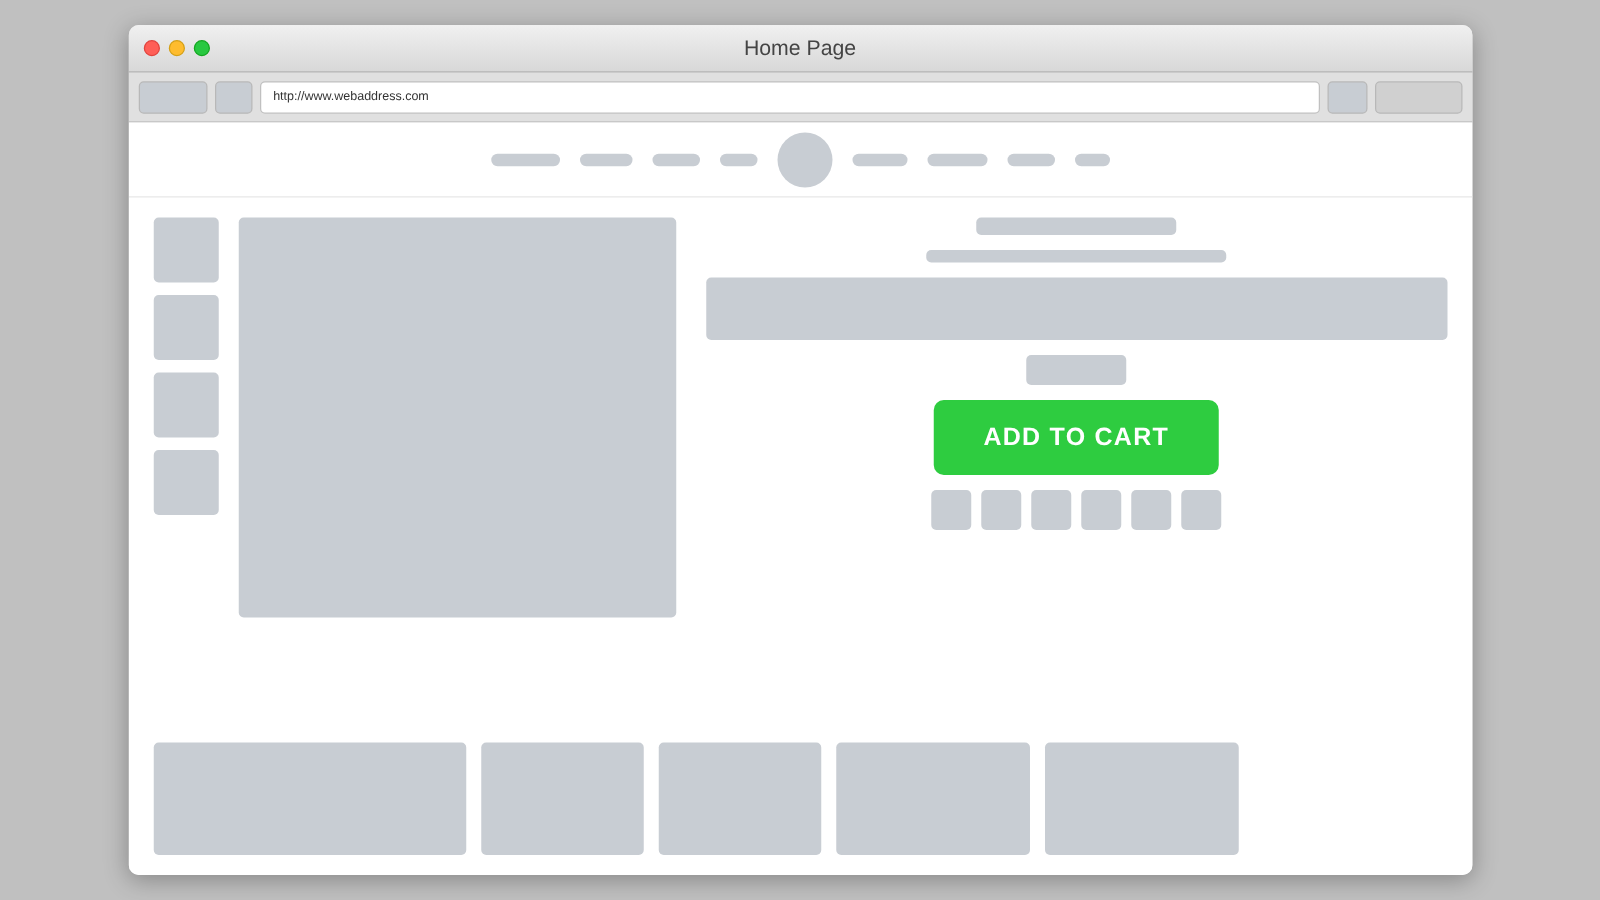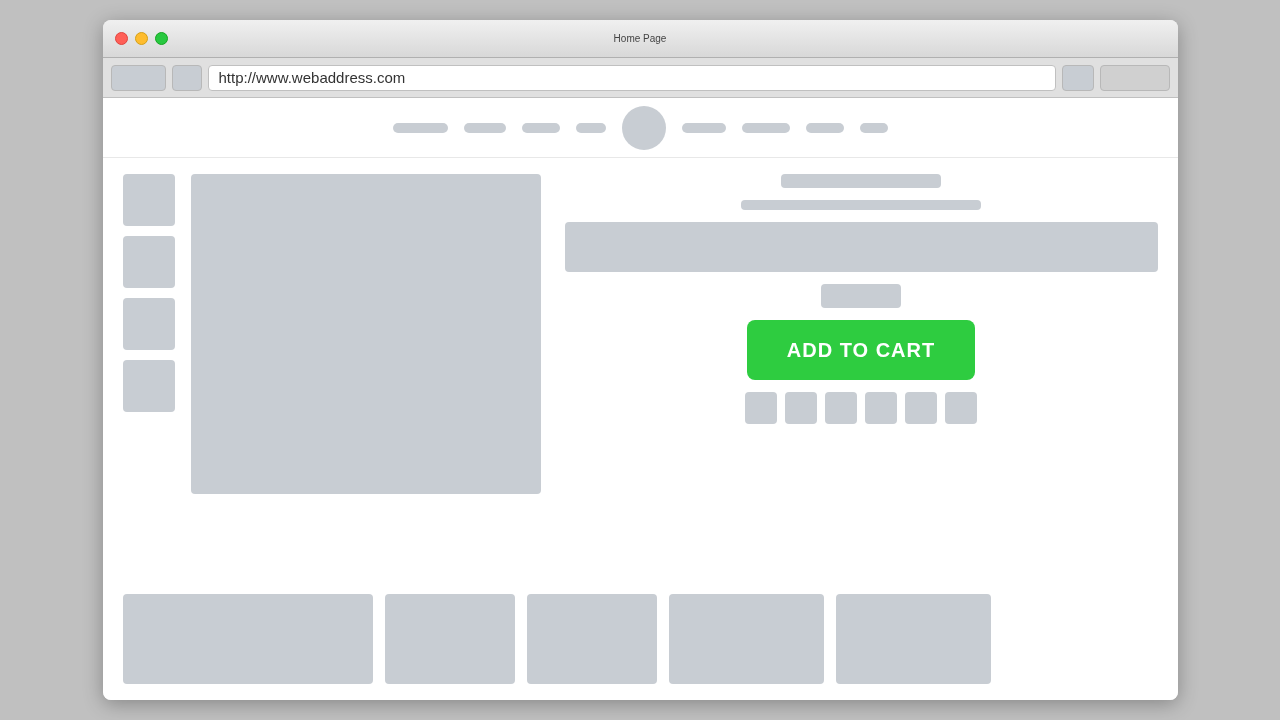--- a/index.html
+++ b/index.html
@@ -40,21 +40,21 @@
       height: 13px;
       border-radius: 50%;
     }
     .tl-red { background: #ff5f57; border: 1px solid #e0443e; }
     .tl-yellow { background: #febc2e; border: 1px solid #d4a017; }
     .tl-green { background: #28c840; border: 1px solid #14a620; }
     .title-bar-title {
       position: absolute;
       left: 50%;
       transform: translateX(-50%);
-      font-size: 10px;
+      font-size: 17px;
       color: #444;
       font-weight: 500;
     }
     .nav-bar {
       background: #e0e0e0;
       height: 40px;
       display: flex;
       align-items: center;
       padding: 0 8px;
       gap: 6px;
@@ -74,21 +74,21 @@
       border-radius: 4px;
       border: 1px solid #b8b8b8;
     }
     .address-bar {
       flex: 1;
       height: 26px;
       background: white;
       border: 1px solid #c0c0c0;
       border-radius: 4px;
       padding: 0 10px;
-      font-size: 15px;
+      font-size: 10px;
       color: #333;
       display: flex;
       align-items: center;
     }
     .nav-btn-right {
       width: 32px;
       height: 26px;
       background: #d0d0d0;
       border-radius: 4px;
       border: 1px solid #b8b8b8;

